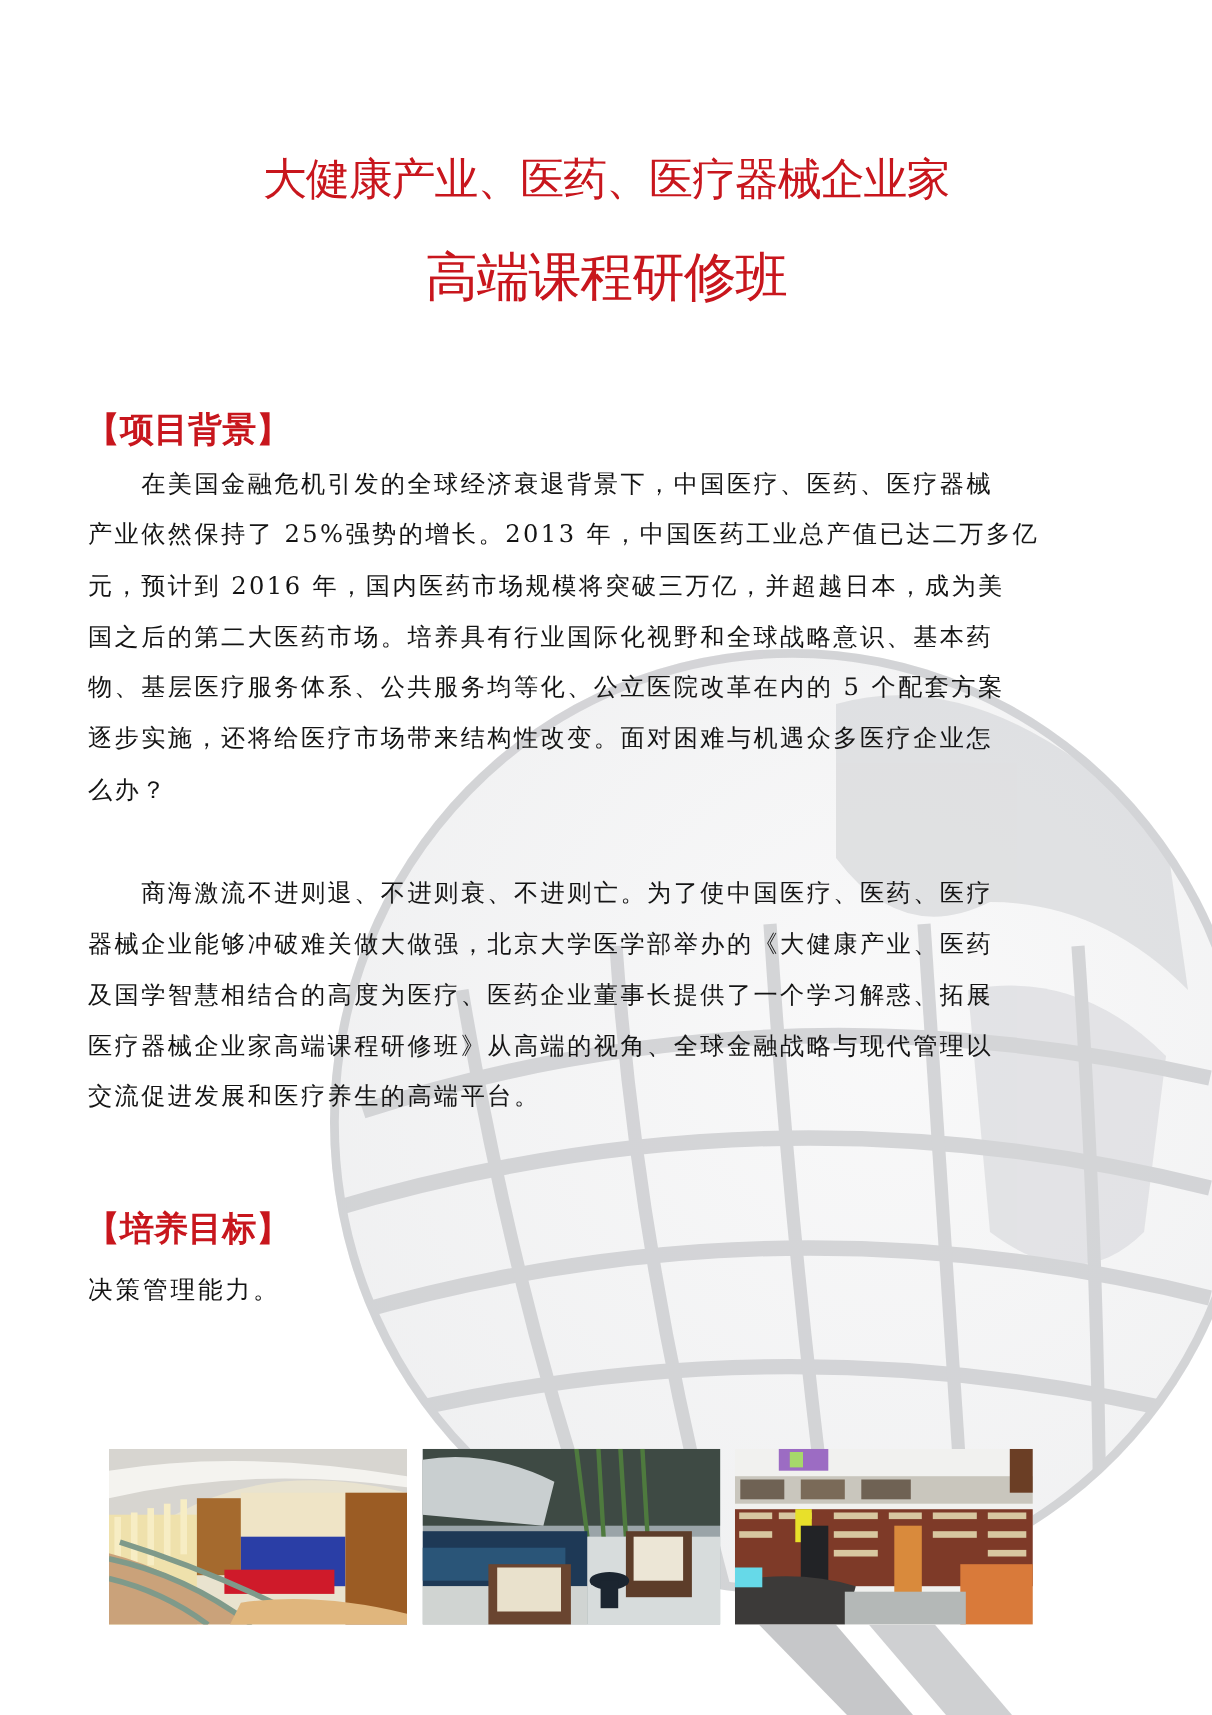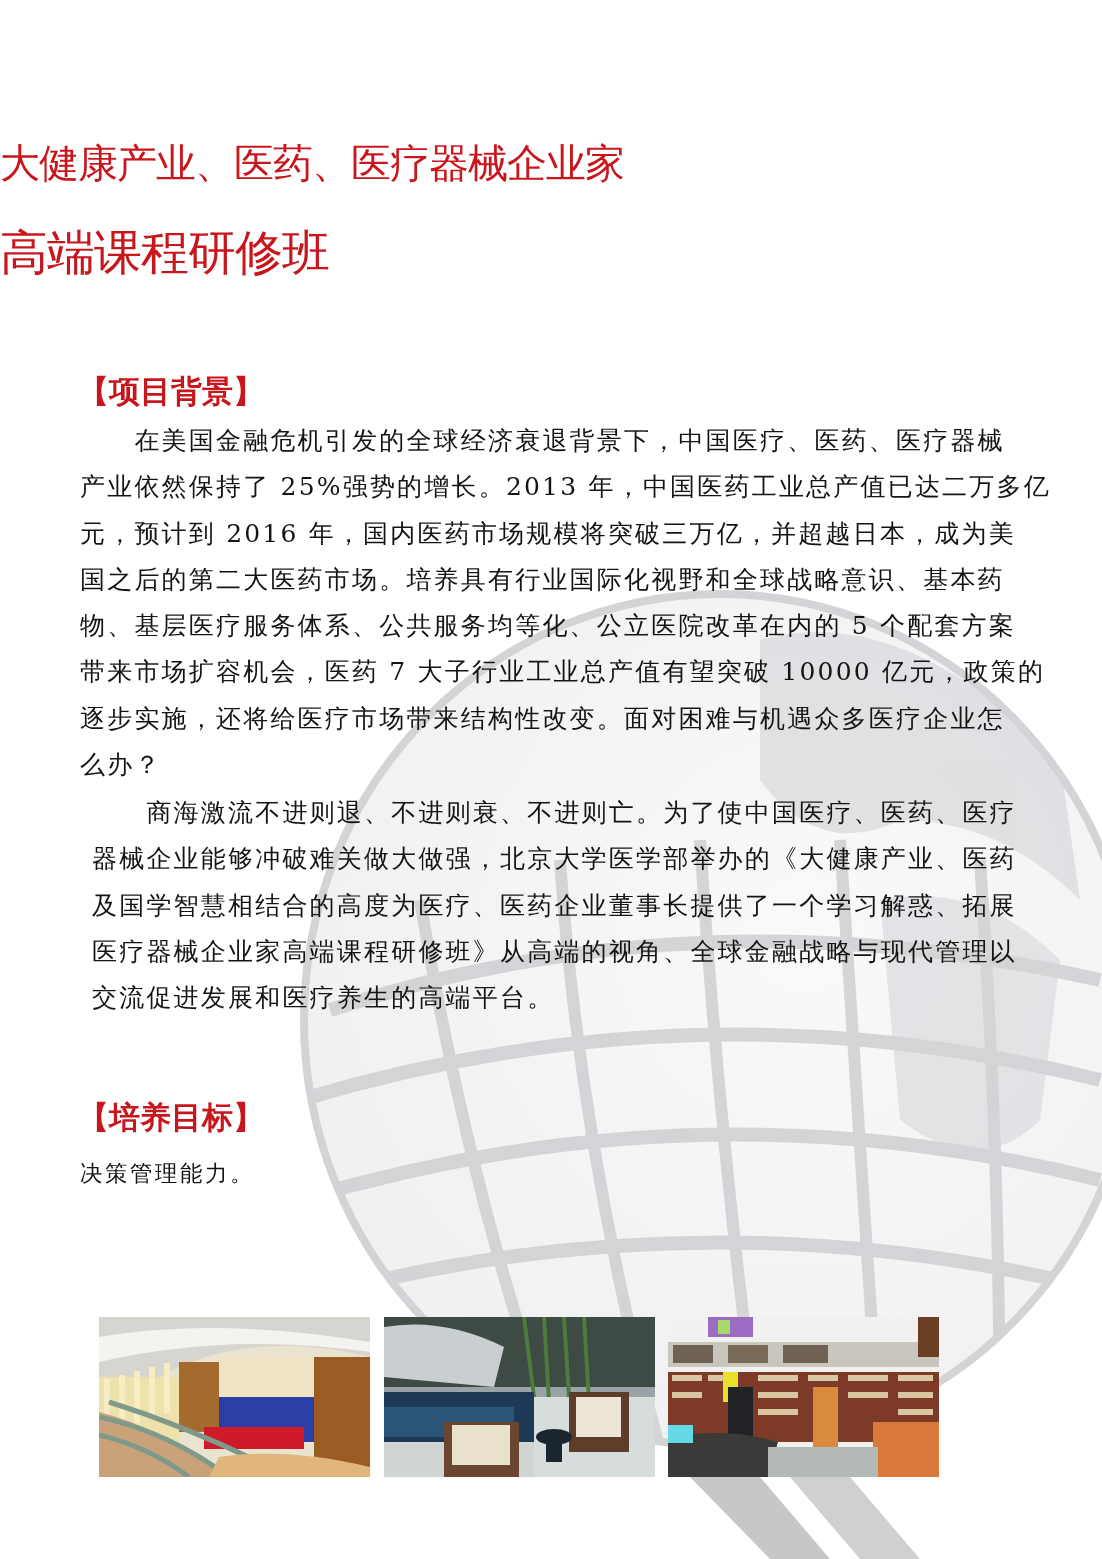--- a/index.html
+++ b/index.html
@@ -20,21 +20,21 @@
       left: 0; top: 0;
       width: 1102px; height: 1559px;
       z-index: 0;
       pointer-events: none;
     }
     .content { position: relative; z-index: 1; }
 
     .title-line {
       position: absolute;
       left: 0; width: 1102px;
-      text-align: left;
+      text-align: center;
       color: #c8161d;
       font-family: "DejaVu Sans", "Liberation Sans", sans-serif;
       white-space: nowrap;
     }
     .title-1 { top: 138px; font-size: 40px; line-height: 50px; letter-spacing: -1px; }
     .title-2 { top: 222px; font-size: 48px; line-height: 60px; letter-spacing: -1px; }
 
     .section-heading {
       position: absolute;
       left: 78px;
@@ -45,29 +45,29 @@
       line-height: 34px;
       white-space: nowrap;
     }
     .heading-bg { top: 374px; }
     .heading-goal { top: 1100px; }
 
     .para {
       position: absolute;
       left: 80px;
       width: 945px;
-      font-size: 25px;
+      font-size: 22px;
       line-height: 46.3px;
       letter-spacing: 2.2px;
       text-align: justify;
       color: #141414;
     }
     .para .line { display: block; white-space: nowrap; height: 46.3px; }
     .p1 { top: 418px; }
-    .p2 { top: 790px; margin-left: 12px; }
+    .p2 { top: 790px; }
     .p3 { top: 1152px; width: 900px; font-size: 22.4px; line-height: 43px; letter-spacing: 2.6px; }
     .p3 .line { height: 43px; }
 
     .photos { position: absolute; top: 1317px; left: 0; width: 1102px; height: 160px; }
     .photo {
       position: absolute; top: 0; height: 160px; width: 271px; overflow: hidden;
     }
     .photo-1 { left: 99px; }
     .photo-2 { left: 384px; }
     .photo-3 { left: 668px; }
@@ -114,21 +114,20 @@
   <div class="title-line title-2">高端课程研修班</div>
 
   <div class="section-heading heading-bg">【项目背景】</div>
 
   <div class="para p1">
     <span class="line">　　在美国金融危机引发的全球经济衰退背景下，中国医疗、医药、医疗器械</span>
     <span class="line">产业依然保持了 25%强势的增长。2013 年，中国医药工业总产值已达二万多亿</span>
     <span class="line">元，预计到 2016 年，国内医药市场规模将突破三万亿，并超越日本，成为美</span>
     <span class="line">国之后的第二大医药市场。培养具有行业国际化视野和全球战略意识、基本药</span>
     <span class="line">物、基层医疗服务体系、公共服务均等化、公立医院改革在内的 5 个配套方案</span>
-    <span class="line">带来市场扩容机会，医药 7 大子行业工业总产值有望突破 10000 亿元，政策的</span>
     <span class="line">逐步实施，还将给医疗市场带来结构性改变。面对困难与机遇众多医疗企业怎</span>
     <span class="line">么办？</span>
   </div>
 
   <div class="para p2">
     <span class="line">　　商海激流不进则退、不进则衰、不进则亡。为了使中国医疗、医药、医疗</span>
     <span class="line">器械企业能够冲破难关做大做强，北京大学医学部举办的《大健康产业、医药</span>
     <span class="line">及国学智慧相结合的高度为医疗、医药企业董事长提供了一个学习解惑、拓展</span>
     <span class="line">医疗器械企业家高端课程研修班》从高端的视角、全球金融战略与现代管理以</span>
     <span class="line">交流促进发展和医疗养生的高端平台。</span>

